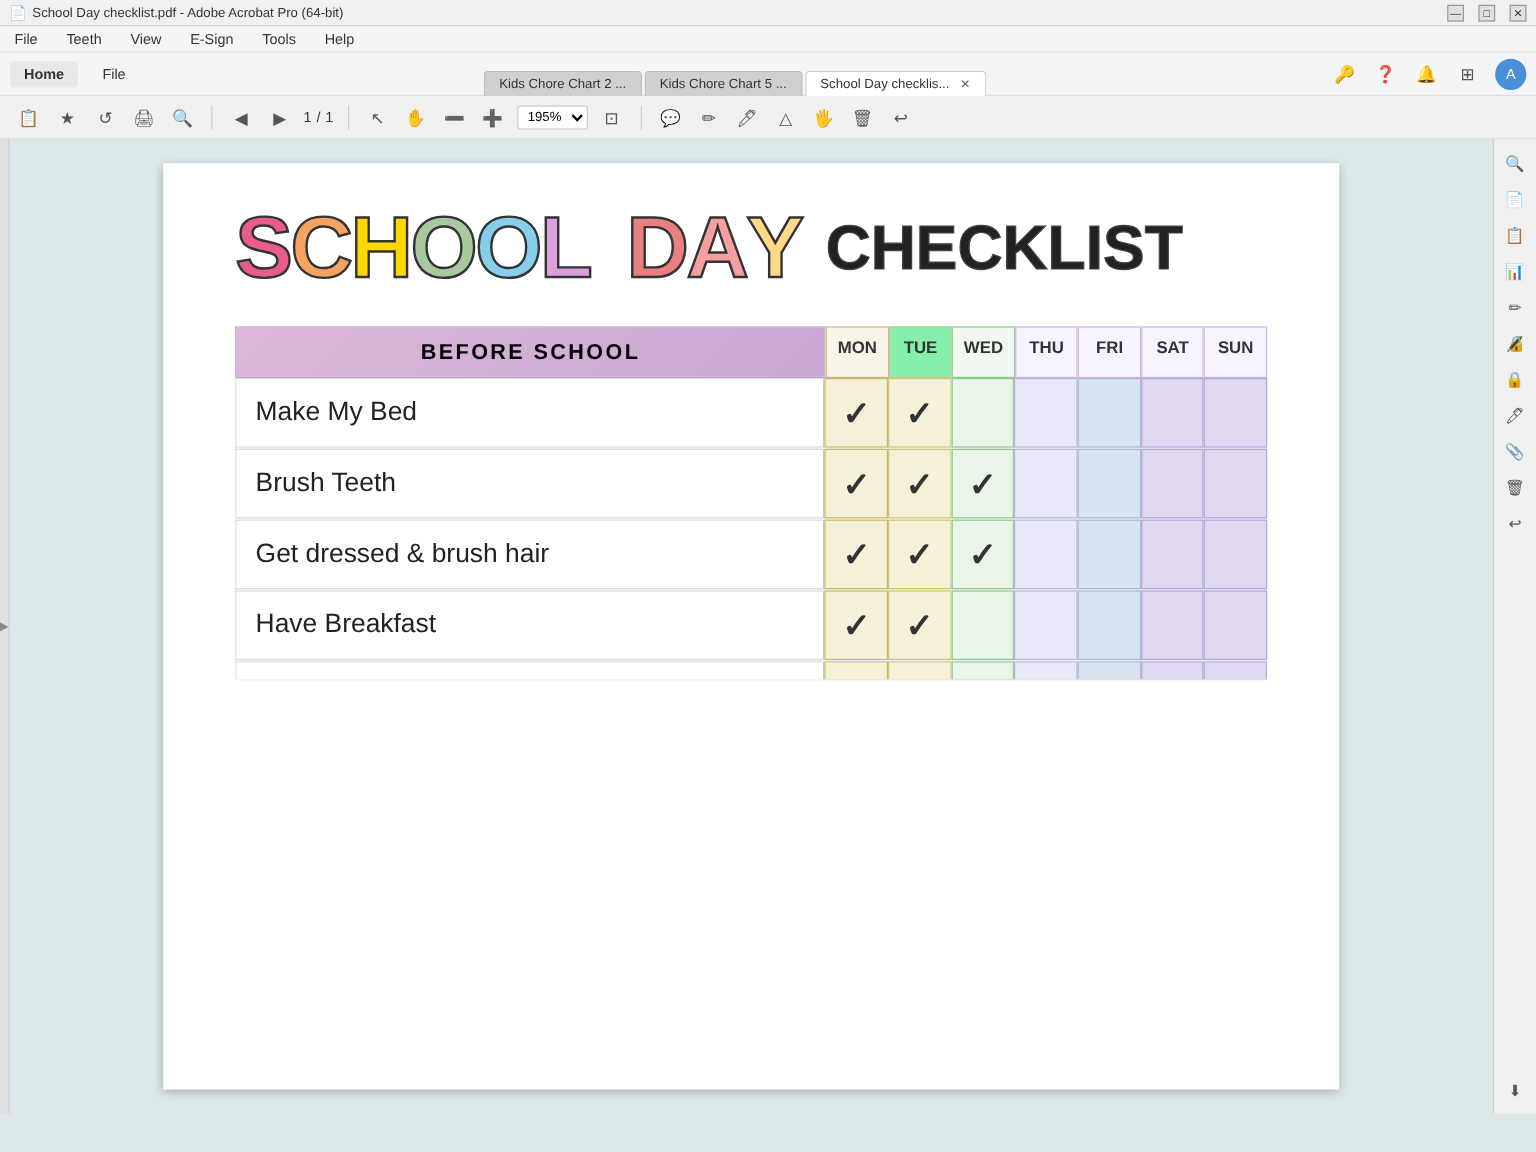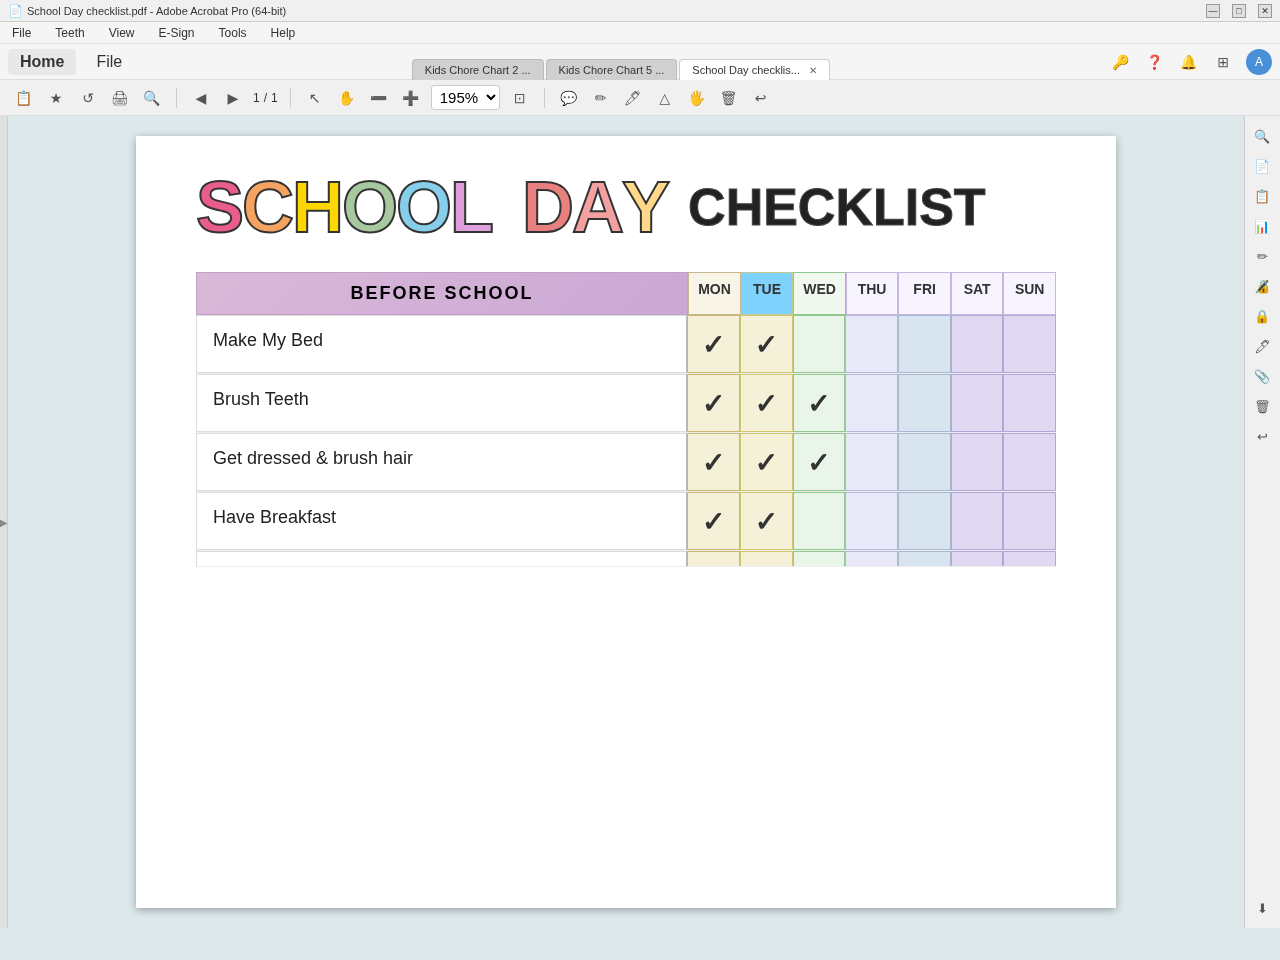--- a/index.html
+++ b/index.html
@@ -54,21 +54,21 @@
       height: 36px;
       background: #f5f5f5;
       border-bottom: 1px solid #ddd;
       display: flex;
       align-items: center;
       padding: 0 8px;
       gap: 8px;
     }
     .nav-btn {
       padding: 4px 12px;
-      font-size: 16px;
+      font-size: 12px;
       background: transparent;
       border: none;
       cursor: pointer;
       color: #333;
       border-radius: 4px;
     }
     .nav-btn.active { background: #e8e8e8; font-weight: bold; }
     .nav-right {
       margin-left: auto;
       display: flex;
@@ -123,21 +123,21 @@
       display: flex; align-items: center; justify-content: center;
       cursor: pointer; font-size: 14px; color: #555;
       border-radius: 3px;
     }
     .tool-sep { width: 1px; height: 20px; background: #ccc; margin: 0 4px; }
     .page-nav {
       display: flex; align-items: center; gap: 4px;
       font-size: 12px; color: #333;
     }
     .zoom-select {
-      padding: 2px 4px; font-size: 15px;
+      padding: 2px 4px; font-size: 11px;
       border: 1px solid #ccc; background: white;
       border-radius: 3px;
     }
 
     
     .main-area {
       display: flex;
       flex: 1;
       height: calc(960px - 22px - 22px - 36px - 32px - 36px);
       overflow: hidden;
@@ -248,32 +248,32 @@
       width: 68px;
       text-align: center;
       font-size: 14px;
       font-weight: bold;
       color: #333;
       border: 1px solid #c8b8e0;
       padding: 8px 0;
       background: #f8f4ff;
     }
     .day-cell-header.mon { background: #f8f4e8; border-color: #c8b890; }
-    .day-cell-header.tue { background: #7dd3fc; border-color: #c8c890; text-align: center; }
+    .day-cell-header.tue { background: #86efac; border-color: #c8c890; text-align: center; }
     .day-cell-header.wed { background: #f0f8f0; border-color: #90c890; }
 
     
     .checklist-row {
       display: flex;
       border-bottom: 1px solid #eee;
     }
     .task-label {
       width: 630px;
       padding: 14px 16px;
-      font-size: 18px;
+      font-size: 22px;
       color: #222;
       border: 1px solid #ddd;
       border-right: 1px solid #bbb;
       background: white;
       font-family: Arial, sans-serif;
     }
     .check-cell {
       width: 68px;
       height: 58px;
       display: flex;

